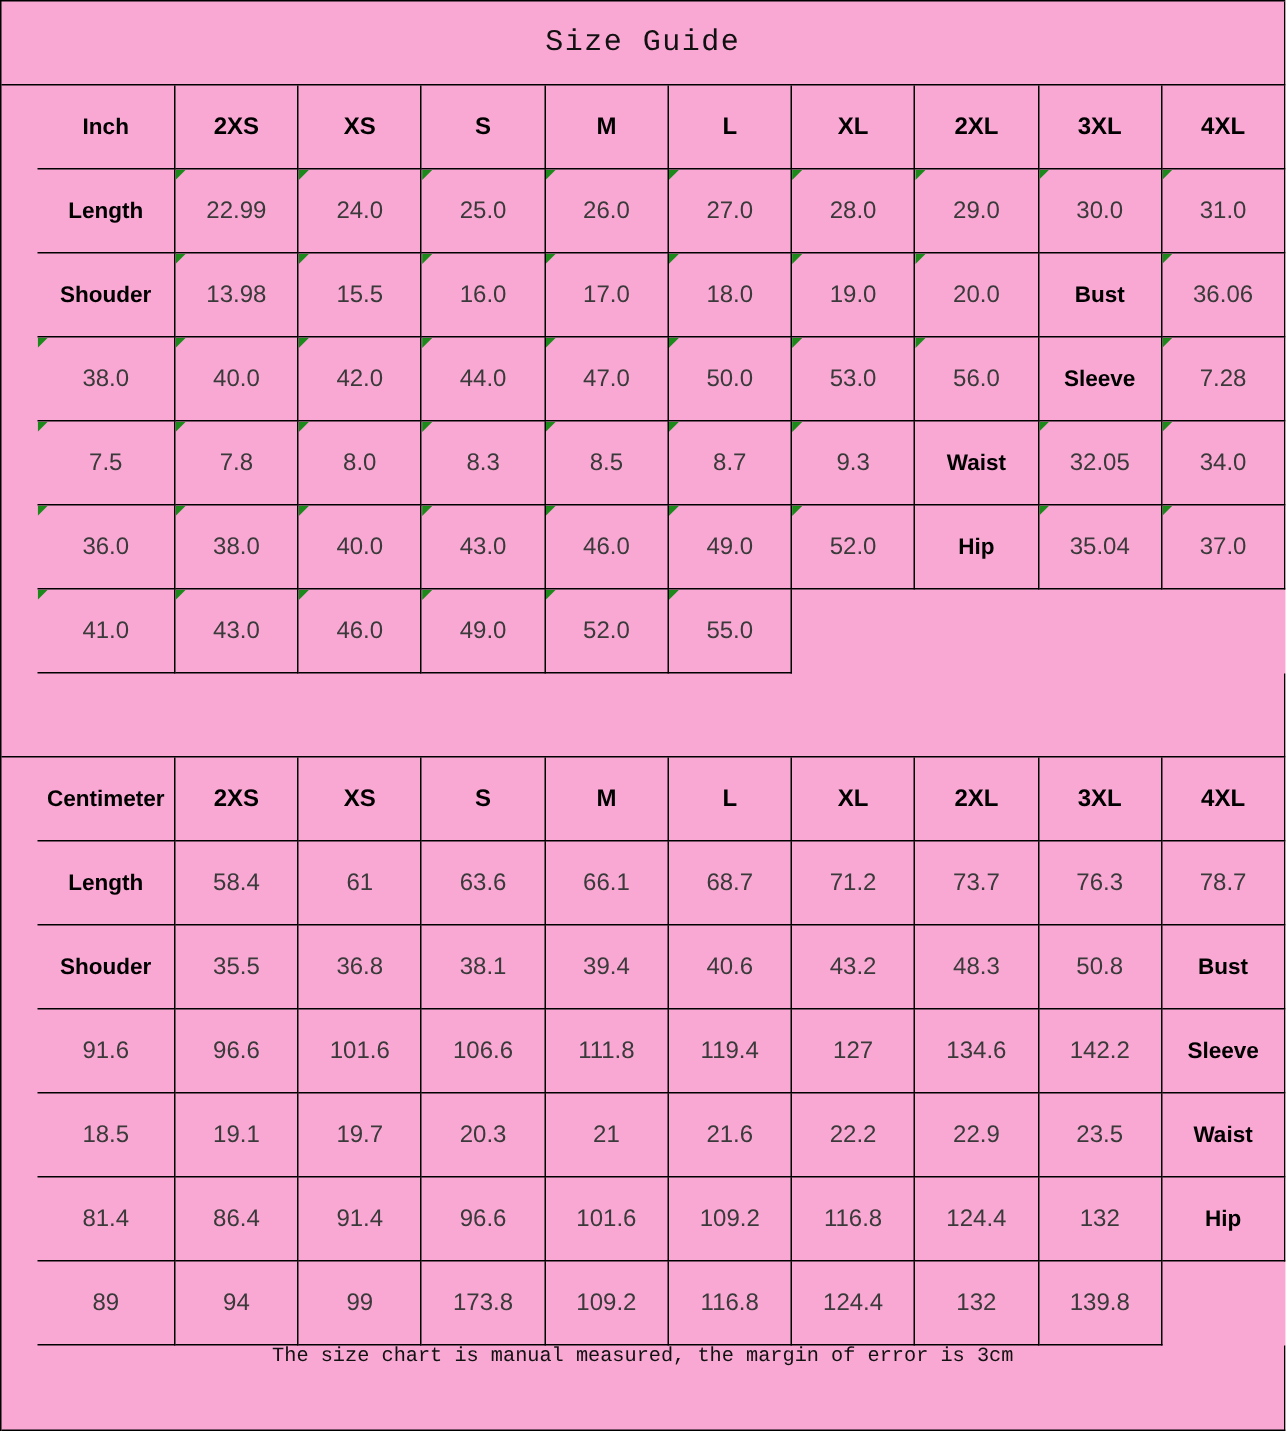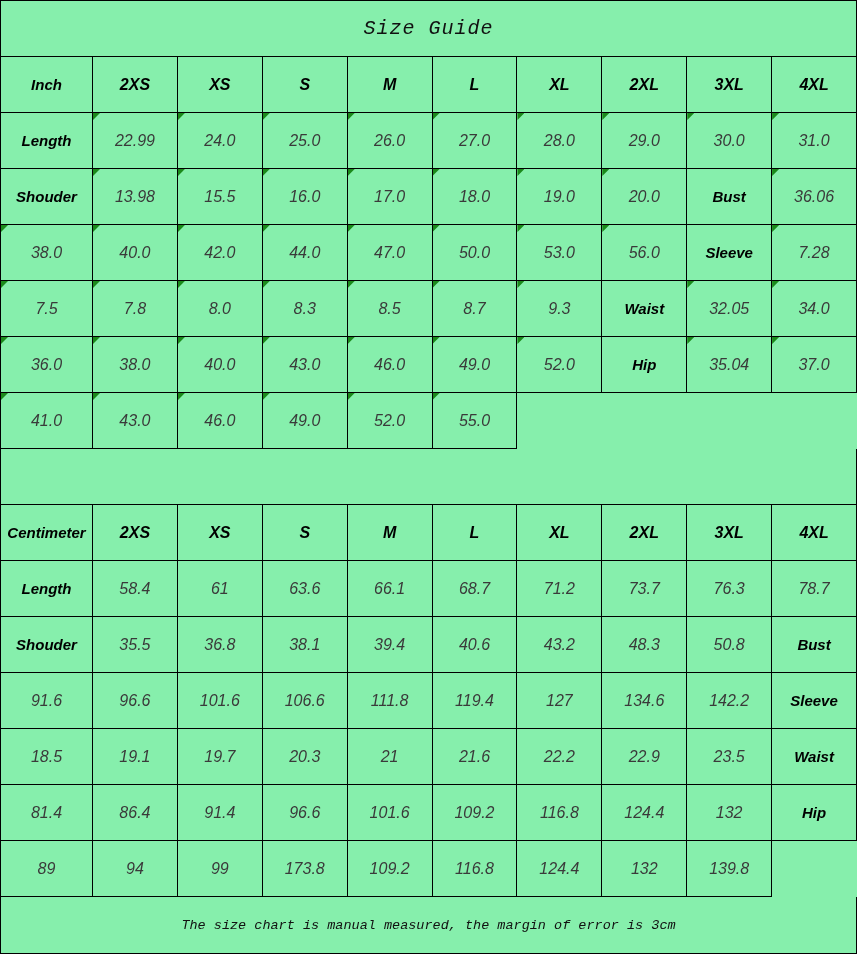--- a/index.html
+++ b/index.html
@@ -2,37 +2,37 @@
 <html style="--line: #000000; --tri: #1b8a1b;"><head>
 <meta charset="utf-8">
 <style>
   html, body { margin: 0; padding: 0; background: #ffffff; }
   .sheet {
     position: relative;
     width: 857px; height: 954px;
     box-sizing: border-box;
     border-top: 1px solid var(--line, #000);
     border-left: 1px solid var(--line, #000);
-    background: #86efac;
+    background: #f9a8d4;
     font-family: "Liberation Sans", sans-serif;
     color: #000;
-    font-style: italic;
   }
   .title-row {
     height: 56px; box-sizing: border-box;
     border-bottom: 1px solid var(--line, #000);
     border-right: 1px solid var(--line, #000);
     display: flex; align-items: center; justify-content: center;
     font-family: "Liberation Mono", "DejaVu Sans Mono", monospace;
     font-size: 20px; letter-spacing: 1px; color: #111;
   }
   .size-table {
     display: grid;
     grid-template-columns: 92px repeat(9, 1fr);
     grid-auto-rows: 56px;
+    padding-left: 24px;
   }
   .cell {
     position: relative; box-sizing: border-box;
     border-right: 1px solid var(--line, #000);
     border-bottom: 1px solid var(--line, #000);
     display: flex; align-items: center; justify-content: center;
     overflow: hidden; white-space: nowrap;
   }
   .header-cell { font-weight: bold; font-size: 16px; color: #000; }
   .unit-cell   { font-weight: bold; font-size: 15px; color: #000; }
@@ -46,21 +46,21 @@
   }
   .gap-row {
     height: 56px; box-sizing: border-box;
     border-bottom: 1px solid var(--line, #000);
     border-right: 1px solid var(--line, #000);
   }
   .footer-row {
     height: 57px; box-sizing: border-box;
     border-bottom: 1px solid var(--line, #000);
     border-right: 1px solid var(--line, #000);
-    display: flex; align-items: center; justify-content: center;
+    display: flex; align-items: flex-start; justify-content: center;
     font-family: "Liberation Mono", "DejaVu Sans Mono", monospace;
     font-size: 13.5px; color: #111;
   }
 </style>
 </head>
 <body>
 
 <div class="sheet">
   <div class="title-row">
     <span>Size Guide</span>

